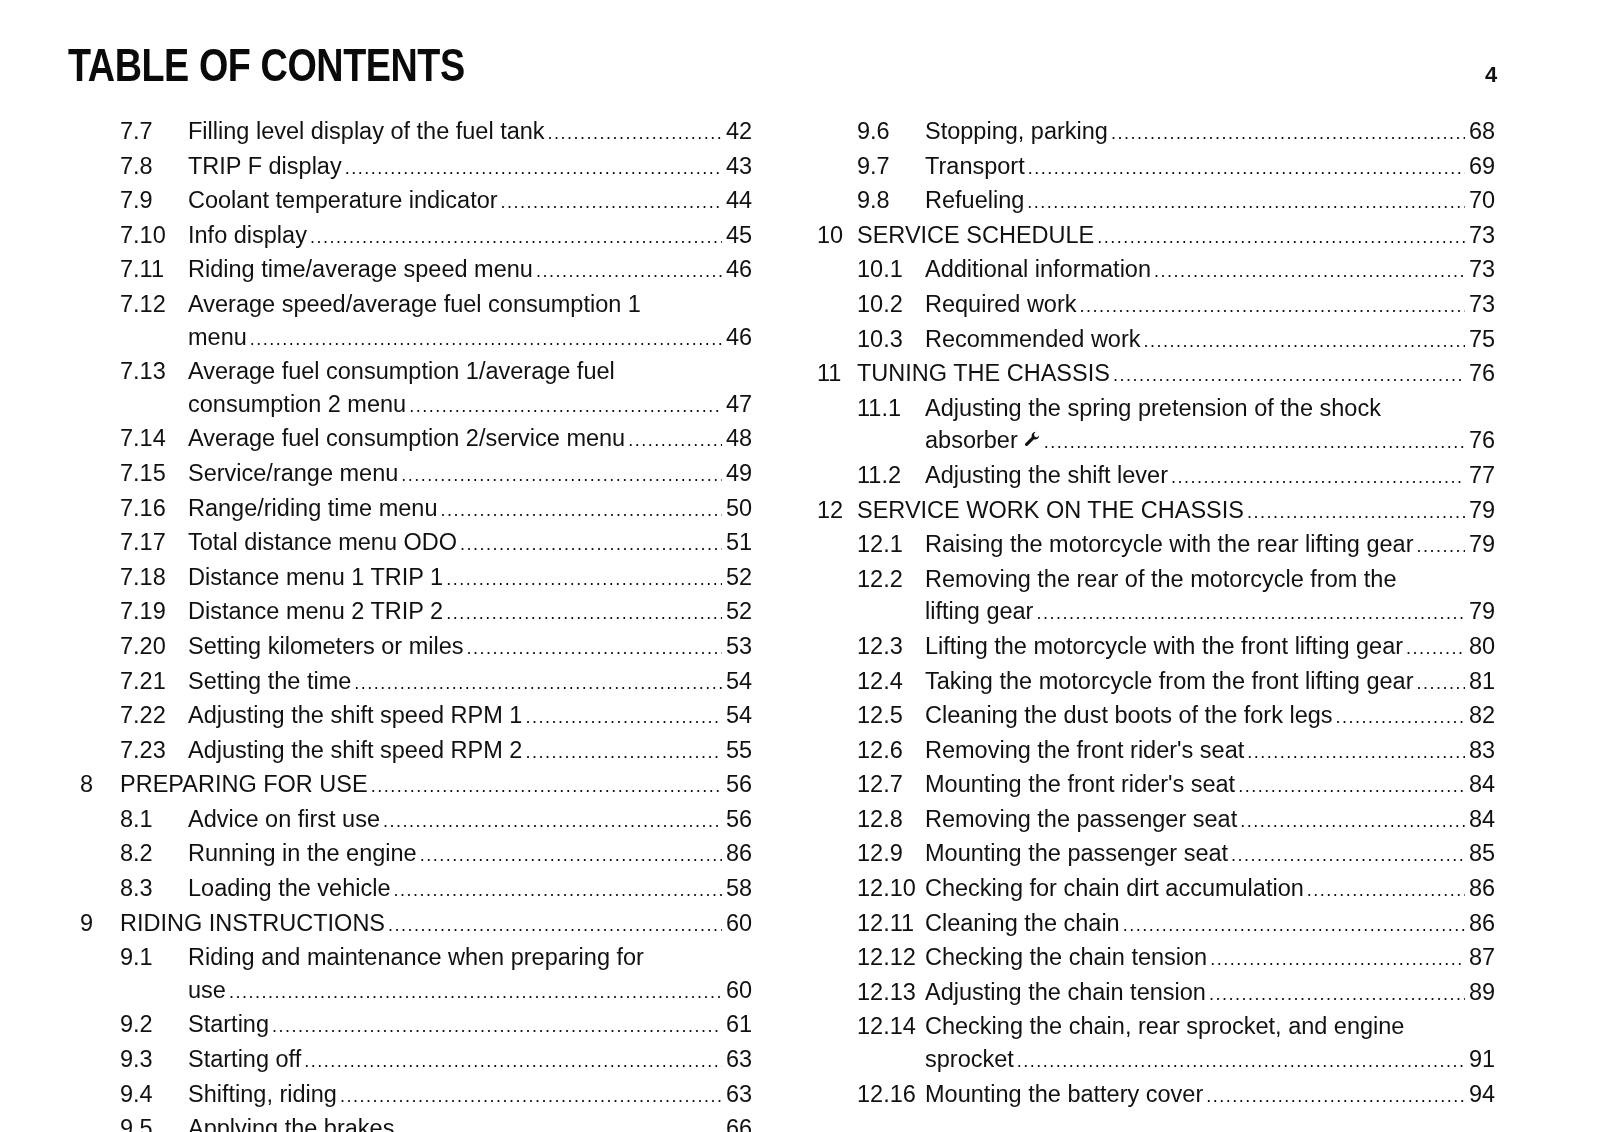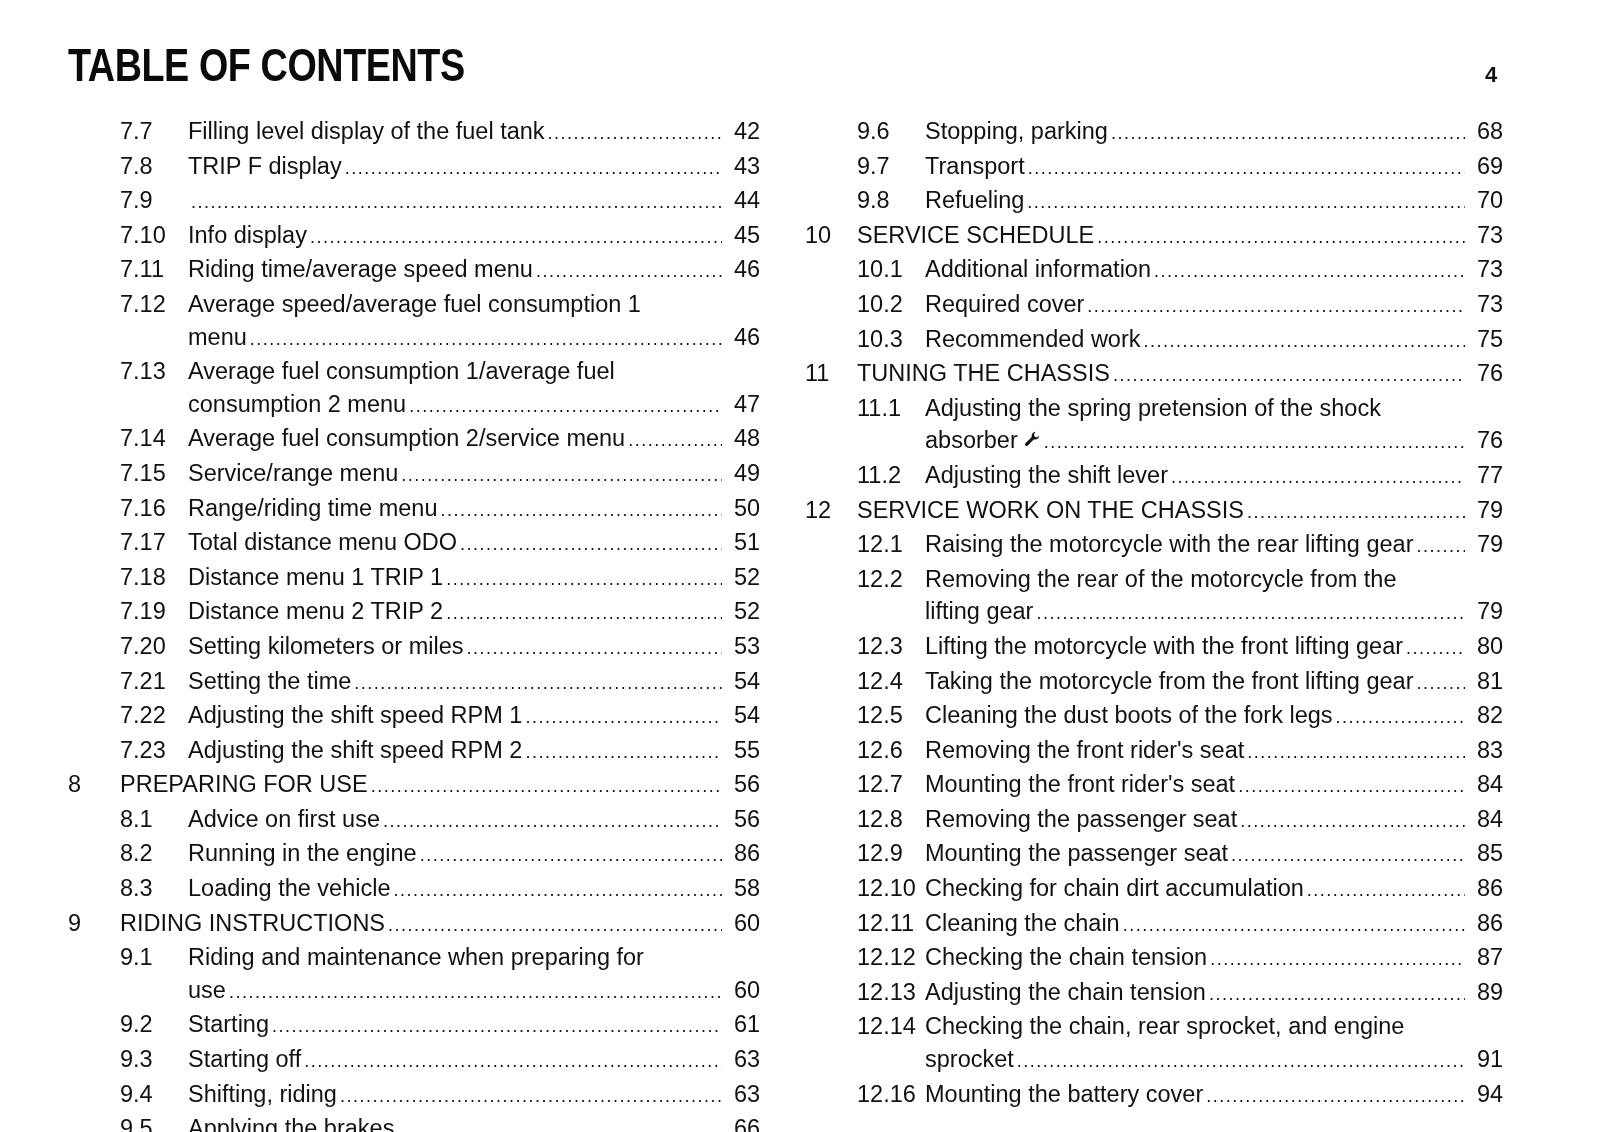--- a/index.html
+++ b/index.html
@@ -7,30 +7,30 @@
          font-family: "Liberation Sans", "DejaVu Sans", sans-serif; color: #111; }
   .title { position: absolute; left: 68px; top: 38px; font-family: "Liberation Sans", sans-serif;
            font-weight: 700; font-size: 46px; letter-spacing: -0.5px; transform: scaleX(0.82);
            transform-origin: left top; color: #0a0a0a; }
   .page-num { position: absolute; left: 1485px; top: 62px; font-size: 22px; font-weight: 700; }
   .col { position: absolute; top: 115px; }
   .col.left { left: 68px; width: 700px; }
   .col.right { left: 805px; width: 706px; }
   .entry { position: relative; font-size: 23.5px; line-height: 32.6px; }
   .entry .num { position: absolute; left: 0; top: 0; text-align: right; }
-  .entry.chapter .num { left: 0; }
+  .entry.chapter .num { left: 12px; }
   .entry.section .num { left: 52px; }
   .entry .text { display: block; }
   .entry.chapter .text { margin-left: 52px; }
   .entry.section .text { margin-left: 120px; }
   .line { display: flex; align-items: baseline; }
   .line .t { white-space: nowrap; }
   .line .dots { flex: 1; overflow: hidden; white-space: nowrap; margin: 0 4px 0 3px; letter-spacing: 1.5px; font-size: 18px; }
   .line .dots::before { content: "..................................................................................................................................................................................................................................................."; }
-  .line .pg { width: 42px; text-align: center; }
+  .line .pg { width: 42px; text-align: left; }
   .wrench { display: inline-block; width: 18px; height: 18px; vertical-align: -1px; margin-left: 5px; }
 </style>
 </head>
 <body>
 
 <div class="title">TABLE OF CONTENTS</div>
 <div class="page-num">4</div>
 
 <div class="col left" id="col-left">
     <div class="entry section">
@@ -50,20 +50,21 @@
           <span class="t">TRIP F display</span>
           <span class="dots"></span>
           <span class="pg">43</span>
         </div>
       </div>
     </div>
     <div class="entry section">
       <span class="num">7.9</span>
       <div class="text">
         <div class="line">
+          <span class="t">Coolant temperature indicator</span>
           <span class="dots"></span>
           <span class="pg">44</span>
         </div>
       </div>
     </div>
     <div class="entry section">
       <span class="num">7.10</span>
       <div class="text">
         <div class="line">
           <span class="t">Info display</span>
@@ -360,21 +361,21 @@
           <span class="t">Additional information</span>
           <span class="dots"></span>
           <span class="pg">73</span>
         </div>
       </div>
     </div>
     <div class="entry section">
       <span class="num">10.2</span>
       <div class="text">
         <div class="line">
-          <span class="t">Required cover</span>
+          <span class="t">Required work</span>
           <span class="dots"></span>
           <span class="pg">73</span>
         </div>
       </div>
     </div>
     <div class="entry section">
       <span class="num">10.3</span>
       <div class="text">
         <div class="line">
           <span class="t">Recommended work</span>

